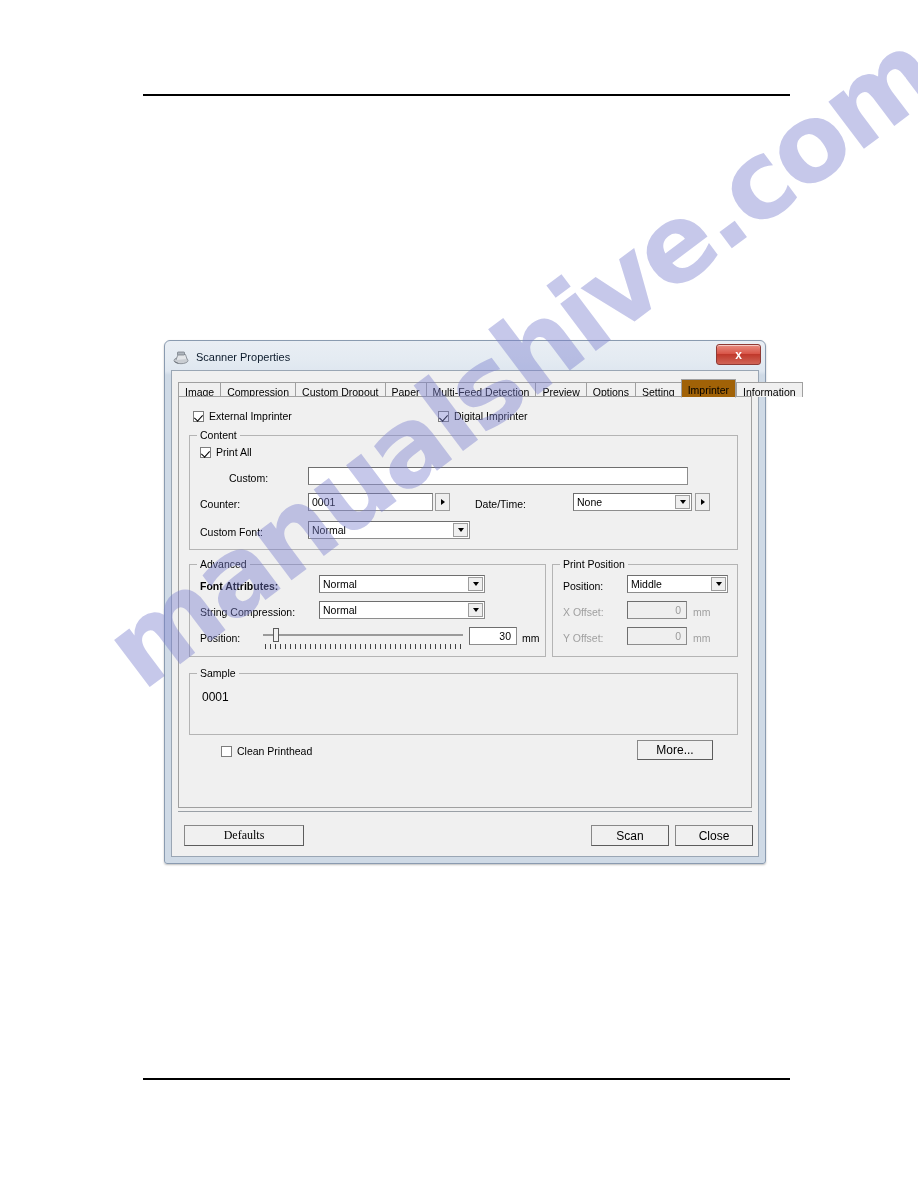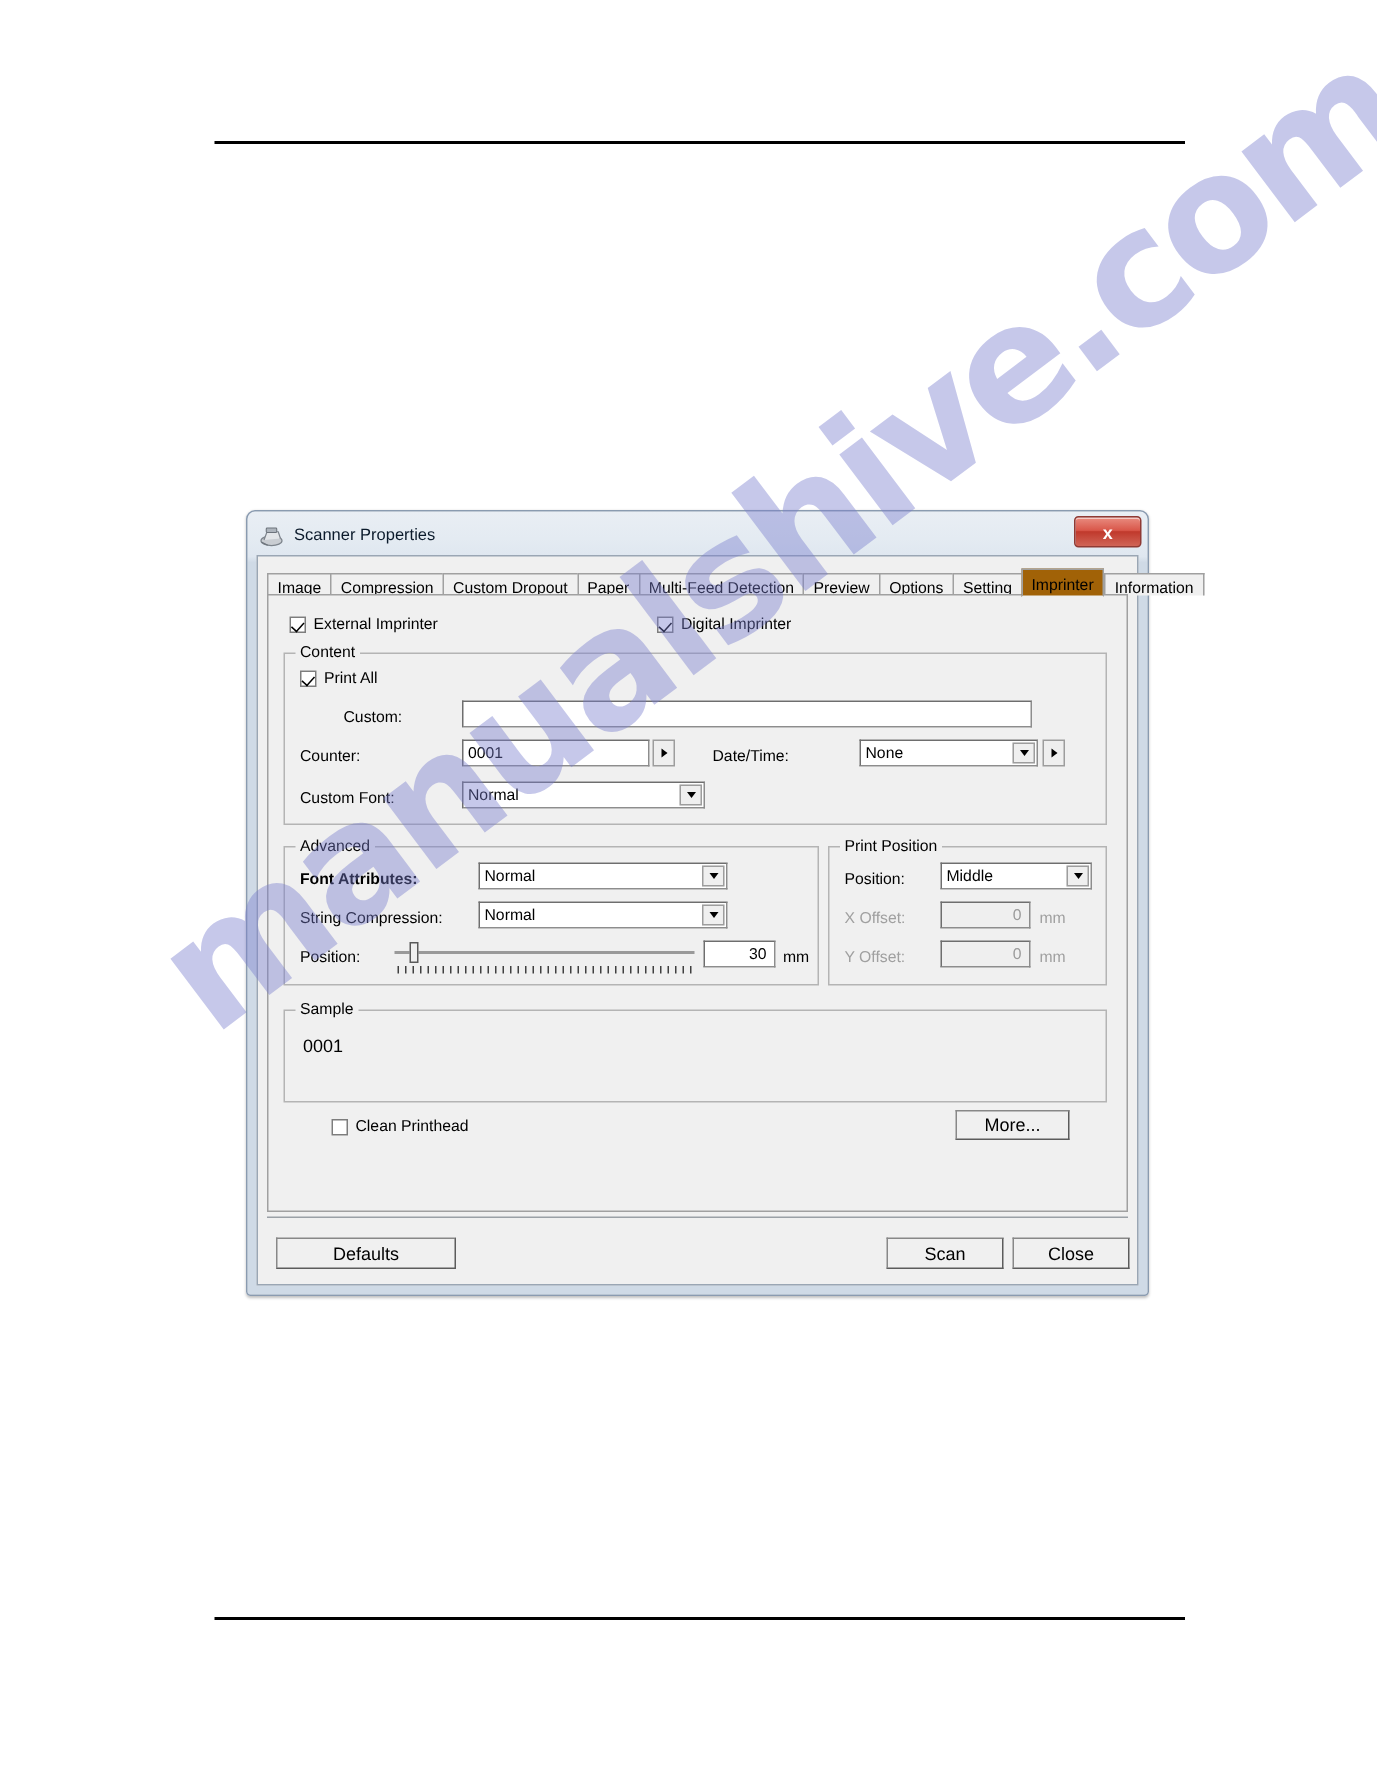--- a/index.html
+++ b/index.html
@@ -536,21 +536,21 @@
         <label class="chk" style="position:absolute;left:14px;top:348px;margin-left:28px;">
           <span class="box"></span>
           <span class="lbl">Clean Printhead</span>
         </label>
         <div class="btn" style="left:458px;top:343px;width:76px;height:20px;">
           <span>More...</span>
         </div>
       </div>
 
       <div class="footer-sep"></div>
-      <div class="btn" style="left:12px;bottom:10px;width:120px;height:21px;">
+      <div class="btn" style="left:12px;bottom:10px;width:120px;height:21px;font-family:Liberation Serif, serif;">
         <span>Defaults</span>
       </div>
       <div class="btn" style="left:419px;bottom:10px;width:78px;height:21px;">
         <span>Scan</span>
       </div>
       <div class="btn" style="left:503px;bottom:10px;width:78px;height:21px;">
         <span>Close</span>
       </div>
     </div>
 

